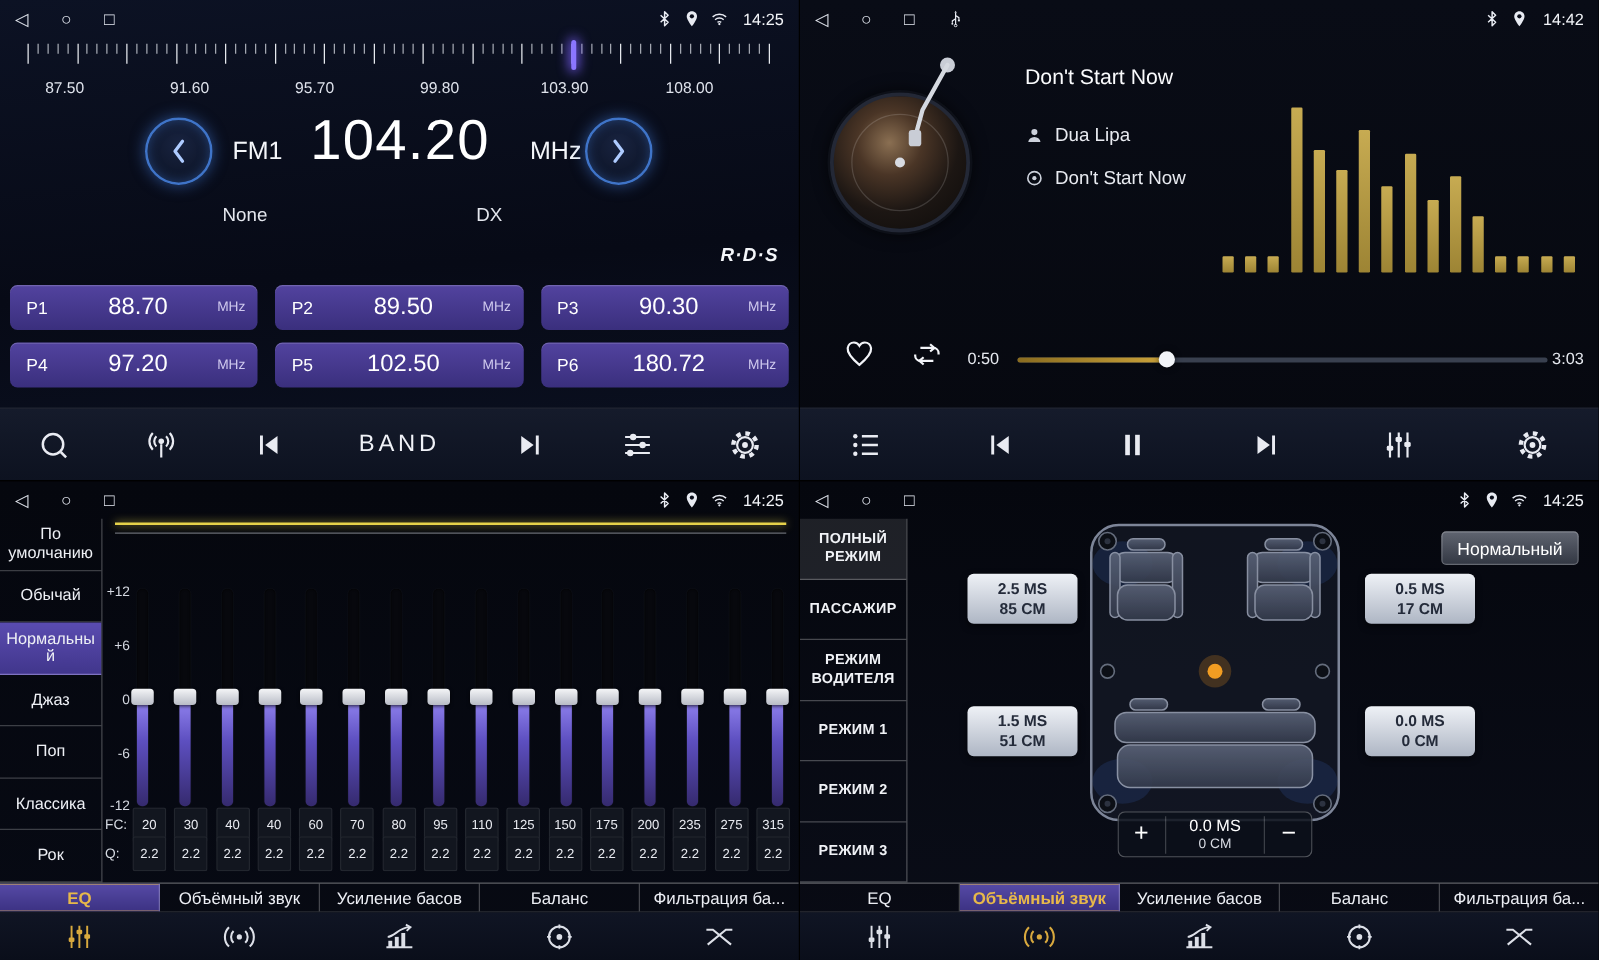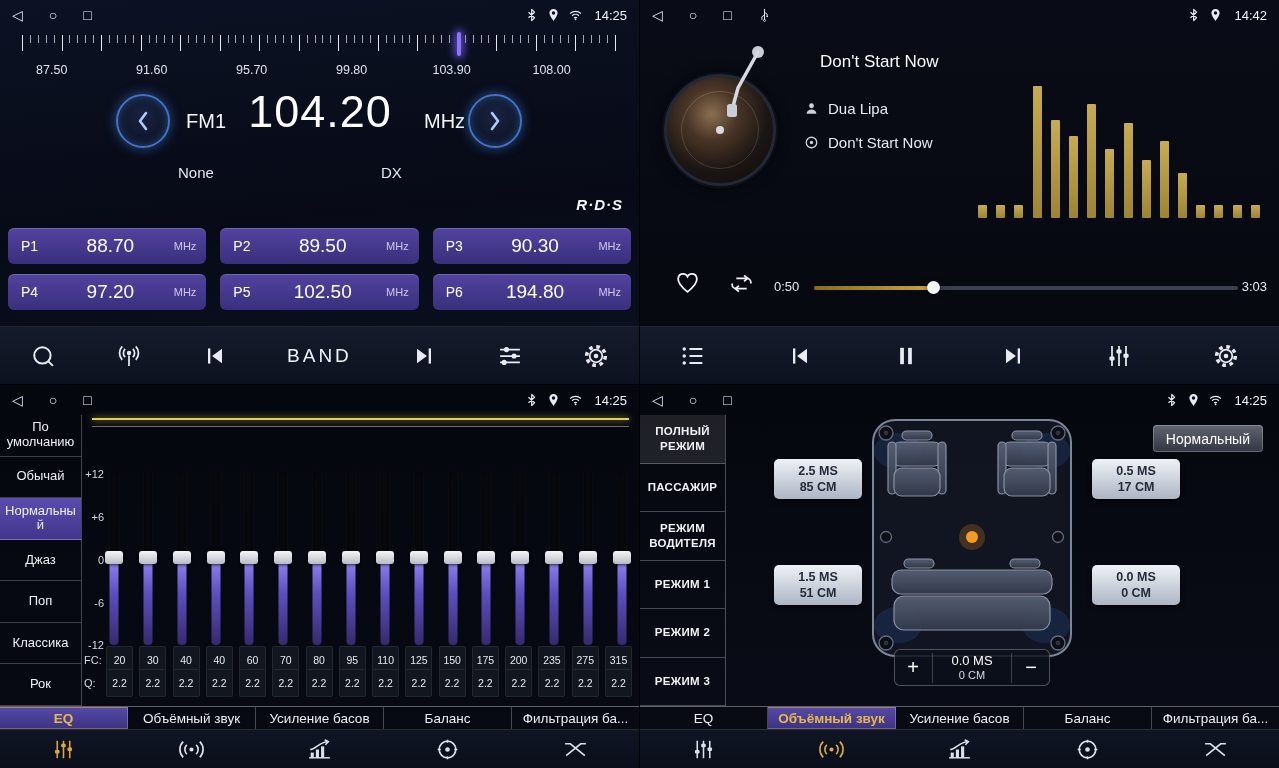--- a/index.html
+++ b/index.html
@@ -43,21 +43,21 @@
 .toolbar{position:absolute;bottom:0;left:0;right:0;height:58px;display:flex;align-items:center;justify-content:space-around;background:linear-gradient(180deg,#151b2b,#0d1220);border-top:1px solid rgba(255,255,255,.08)}
 .tb-btn{color:#e9ebf2;display:flex;align-items:center;justify-content:center;cursor:pointer}
 .tbi{width:28px;height:28px;display:block}
 .band-btn{font-size:19px;letter-spacing:3px;color:#f0f2f7}
 
 .album{position:absolute;left:24px;top:74px;width:112px;height:112px;border-radius:50%;background:radial-gradient(circle at 42% 35%,#8a6f52 0%,#4a3526 28%,#1c1613 60%,#0c0a09 100%);border:3px solid #232836;box-shadow:0 0 0 2px #0d1018,0 0 14px rgba(0,0,0,.8)}
 .album::before{content:"";position:absolute;inset:14px;border-radius:50%;border:1px solid rgba(255,255,255,.15)}
 .album::after{content:"";position:absolute;left:50%;top:50%;width:8px;height:8px;margin:-4px 0 0 -4px;border-radius:50%;background:#d8dbe2}
 .tonearm{position:absolute;left:78px;top:44px;width:52px;height:78px}
 .track-title{position:absolute;left:180px;top:52px;font-size:17px;color:#fafbfd}
-.meta-row{position:absolute;left:164px;display:flex;align-items:center;gap:9px;font-size:15px;color:#e8eaf0}
+.meta-row{position:absolute;left:180px;display:flex;align-items:center;gap:9px;font-size:15px;color:#e8eaf0}
 #artist-row{top:100px}
 #album-row{top:134px}
 .mi{width:15px;height:15px;color:#ccd1db}
 .spectrum{position:absolute;left:338px;top:86px;width:282px;height:132px;display:flex;align-items:flex-end;justify-content:space-between}
 .spec-bar{width:9px;background:linear-gradient(180deg,#c7ab52,#9d8434);border-radius:1px}
 .hbtn{position:absolute;color:#f2f4f8;cursor:pointer}
 .hbi{width:27px;height:25px;display:block}
 #fav-btn{left:34px;top:270px}
 #repeat-btn{left:88px;top:271px}
 .time-elapsed{position:absolute;left:134px;top:279px;font-size:13px;color:#e6e9ef}
@@ -270,21 +270,21 @@
           <span class="p-freq">97.20</span>
           <span class="p-unit">MHz</span>
         </div>
         <div class="preset">
           <span class="p-label">P5</span>
           <span class="p-freq">102.50</span>
           <span class="p-unit">MHz</span>
         </div>
         <div class="preset">
           <span class="p-label">P6</span>
-          <span class="p-freq">194.80</span>
+          <span class="p-freq">180.72</span>
           <span class="p-unit">MHz</span>
         </div>
       </div>
 
     <div class="toolbar">
       <div class="tb-btn">
         <svg class="tbi" viewBox="0 0 24 24">
             <circle cx="11.5" cy="11.5" r="7" fill="none" stroke="currentColor" stroke-width="1.7"></circle>
             <path d="M16.8 16.8 L20.5 20.5" stroke="currentColor" stroke-width="1.7"></path>
           </svg>

